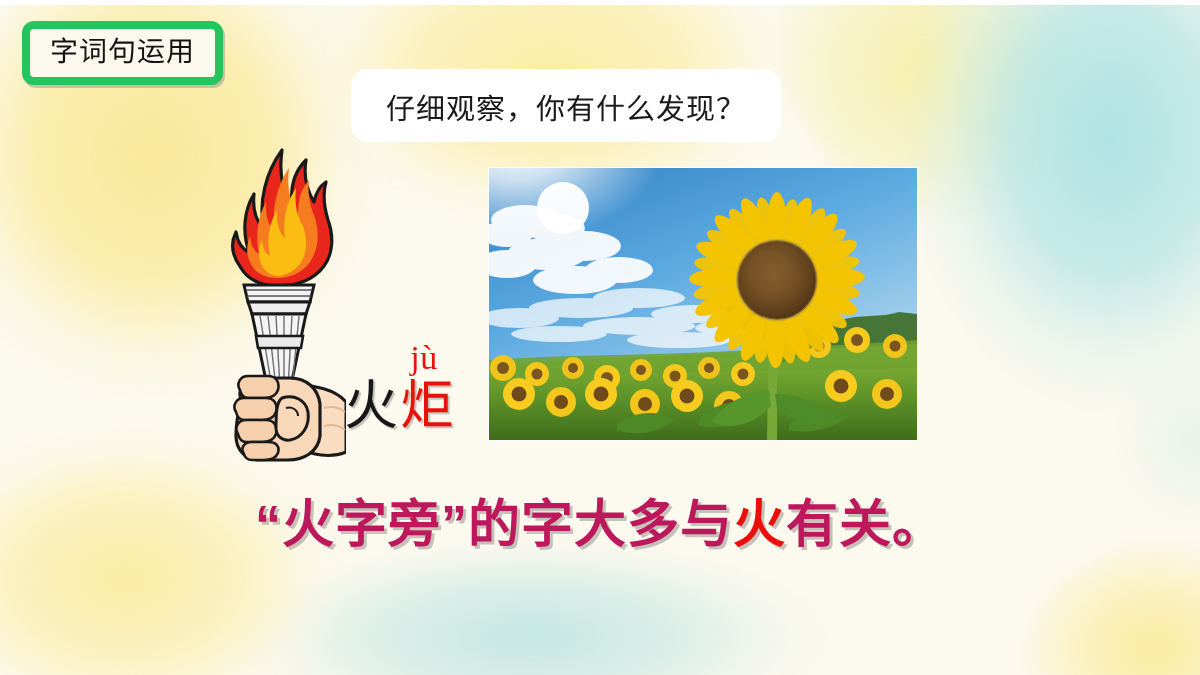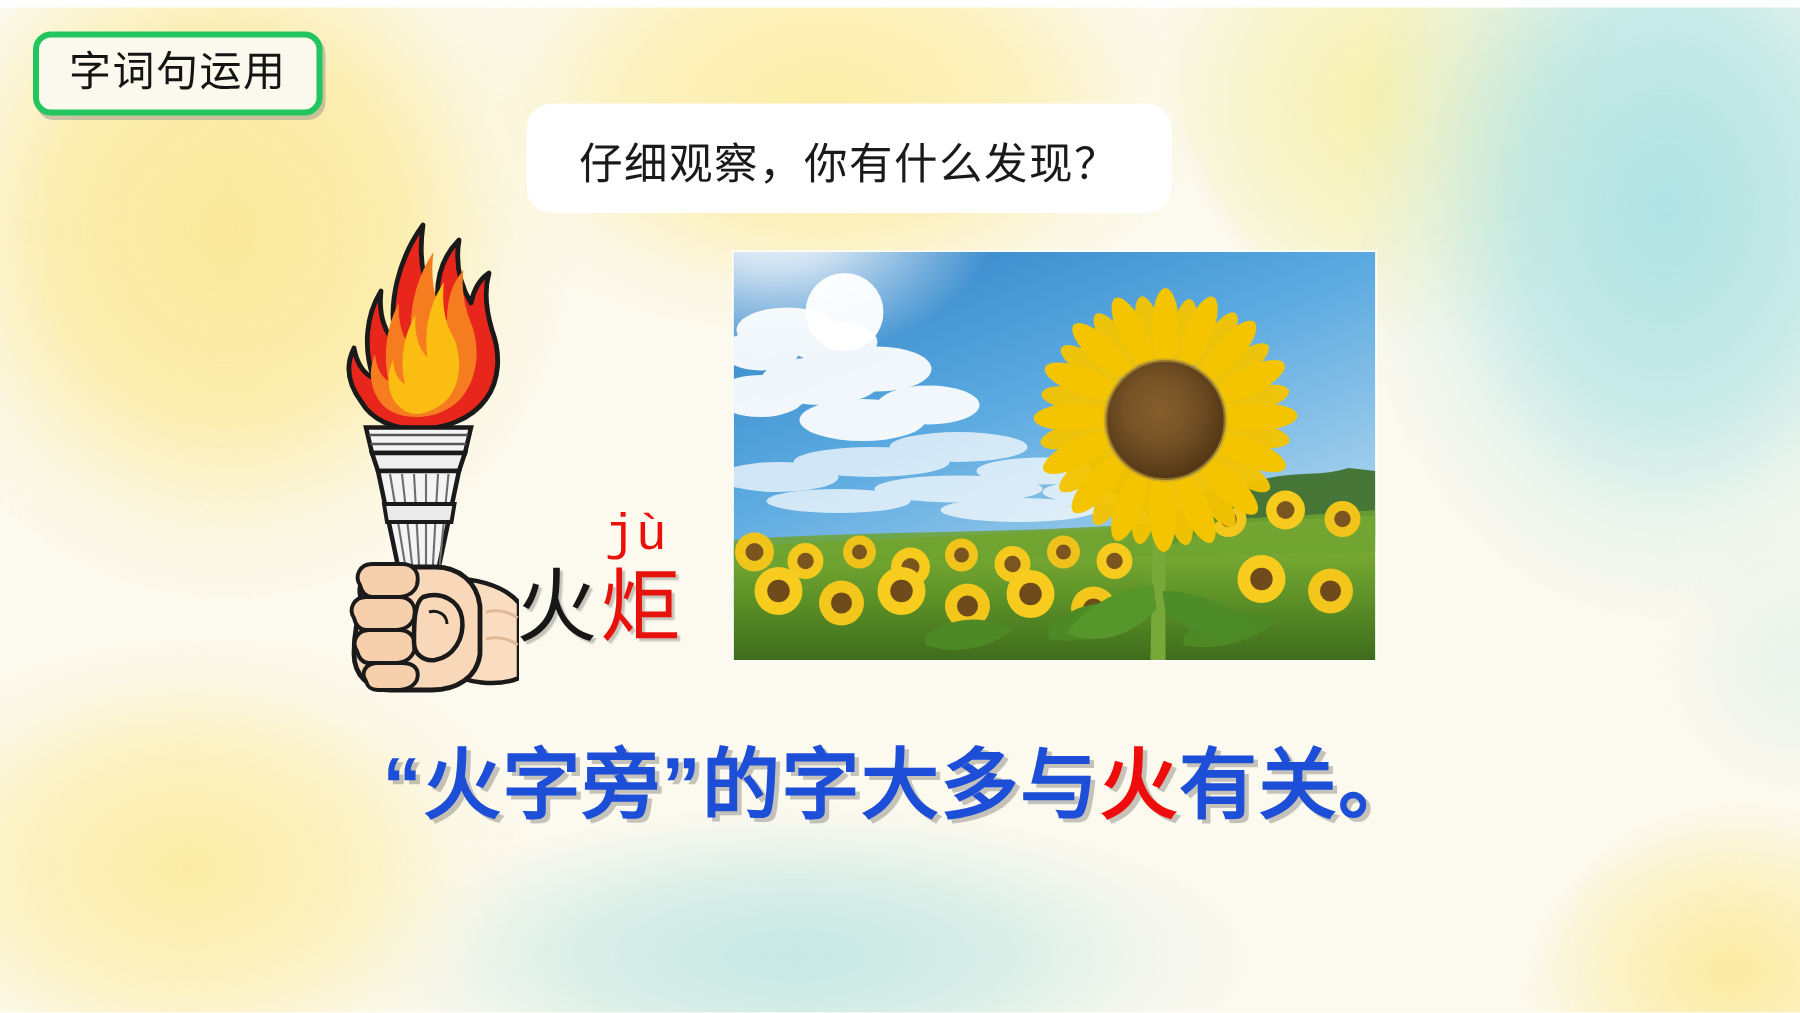--- a/index.html
+++ b/index.html
@@ -145,21 +145,21 @@
     width: 1200px; height: 5px;
     background: #ffffff;
   }
 
   
   .title-badge {
     position: absolute;
     left: 22px;
     top: 21px;
     padding: 9px 20px 11px 20px;
-    border: 4px solid #22c55e;
+    border: 8px solid #22c55e;
     border-radius: 12px;
     background: #fbf8ee;
     box-shadow: 2px 3px 0 rgba(140,140,140,0.45);
   }
   .title-badge span {
     font-family: "Liberation Sans", "DejaVu Sans", sans-serif;
     font-size: 28px;
     line-height: 1;
     color: #141414;
     letter-spacing: 1px;
@@ -210,21 +210,21 @@
     box-shadow: 0 0 0 1px rgba(255,255,255,0.9);
   }
   .photo-frame svg { display: block; width: 100%; height: 100%; }
 
   
   .word-group {
     position: absolute;
     text-align: center;
   }
   .pinyin {
-    font-family: Liberation Mono, monospace;
+    font-family: Liberation Serif, serif;
     font-size: 34px;
     font-weight: 400;
     color: #e8120c;
     line-height: 1;
     letter-spacing: 0.5px;
     height: 36px;
   }
   .hanzi {
     font-family: Liberation Sans, sans-serif;
     font-size: 54px;
@@ -253,21 +253,21 @@
   }
   .conclusion span {
     font-family: "Liberation Sans", "DejaVu Sans", sans-serif;
     font-weight: bold;
     font-size: 52px;
     line-height: 1.1;
     letter-spacing: 1px;
     text-shadow: 3px 3px 0 rgba(0,0,0,0.22);
     white-space: nowrap;
   }
-  .cc-black { color: #1d4ed8; }
+  .cc-black { color: #be185d; }
   .cc-red   { color: #ee0d0d; }
 </style>
 </head>
 <body>
 
 <div class="slide">
 
   <div class="bg-base"></div>
   <div class="wash wash-yellow-tl"></div>
   <div class="wash wash-yellow-top"></div>

